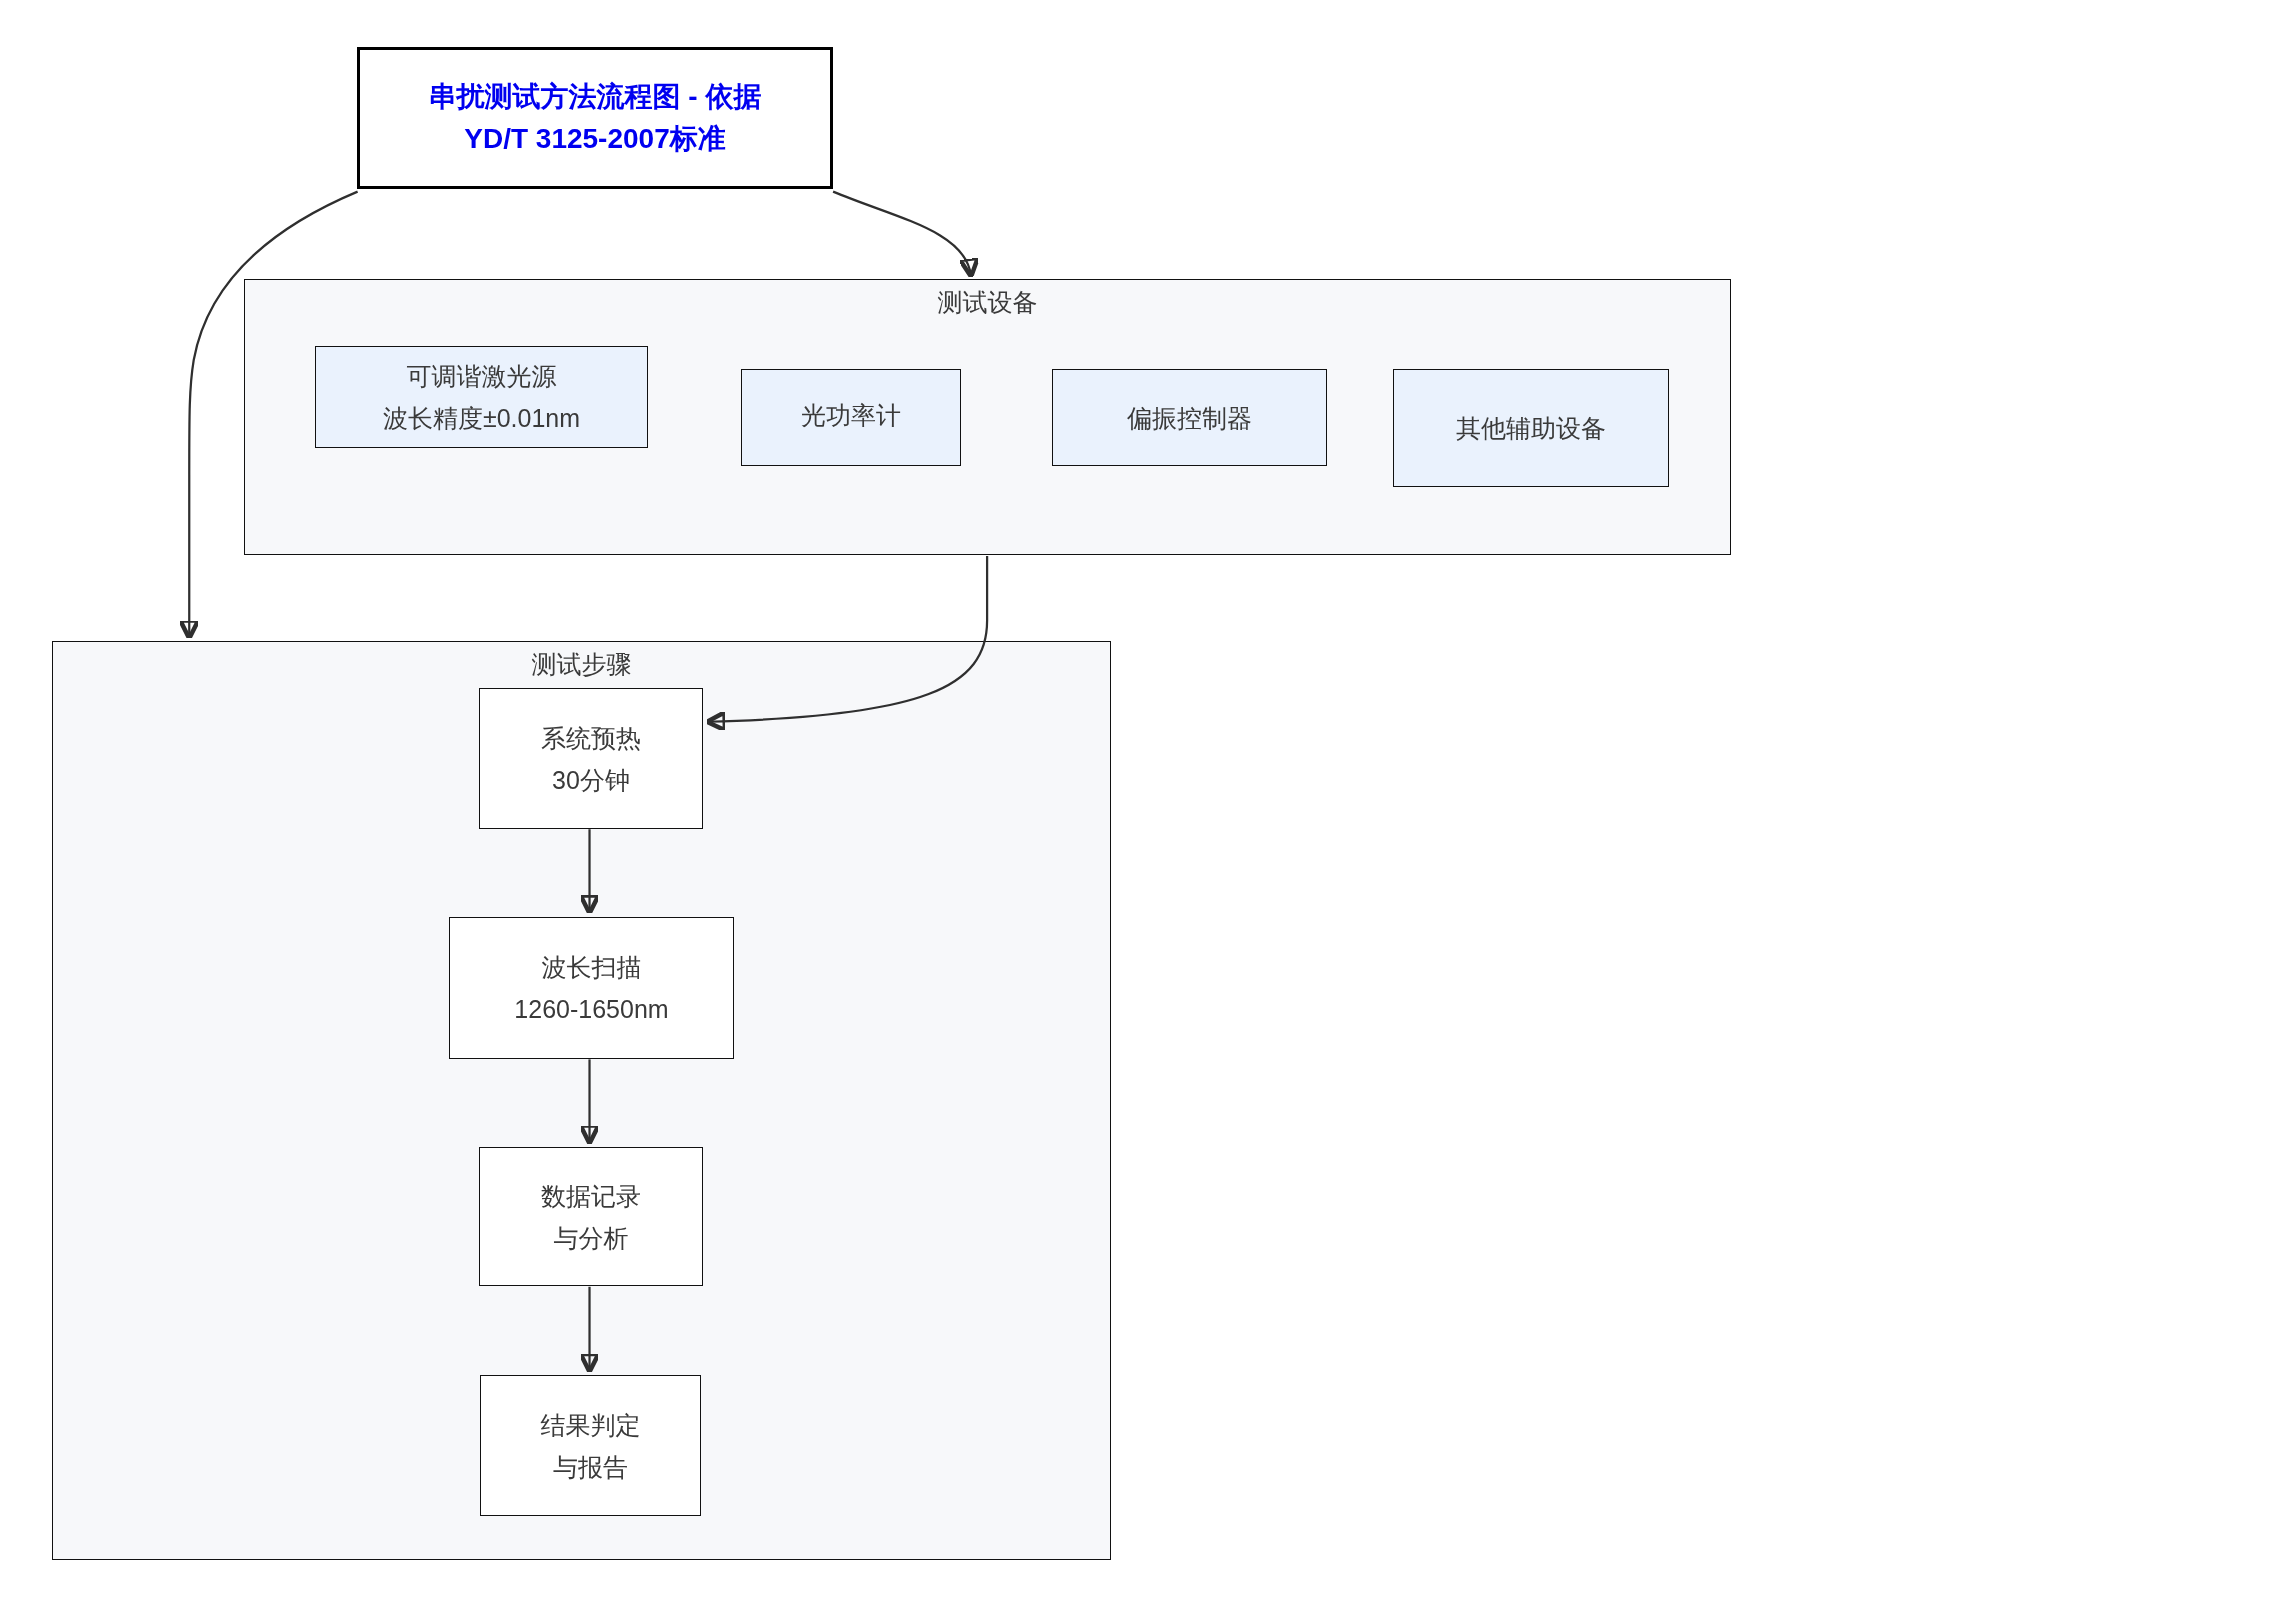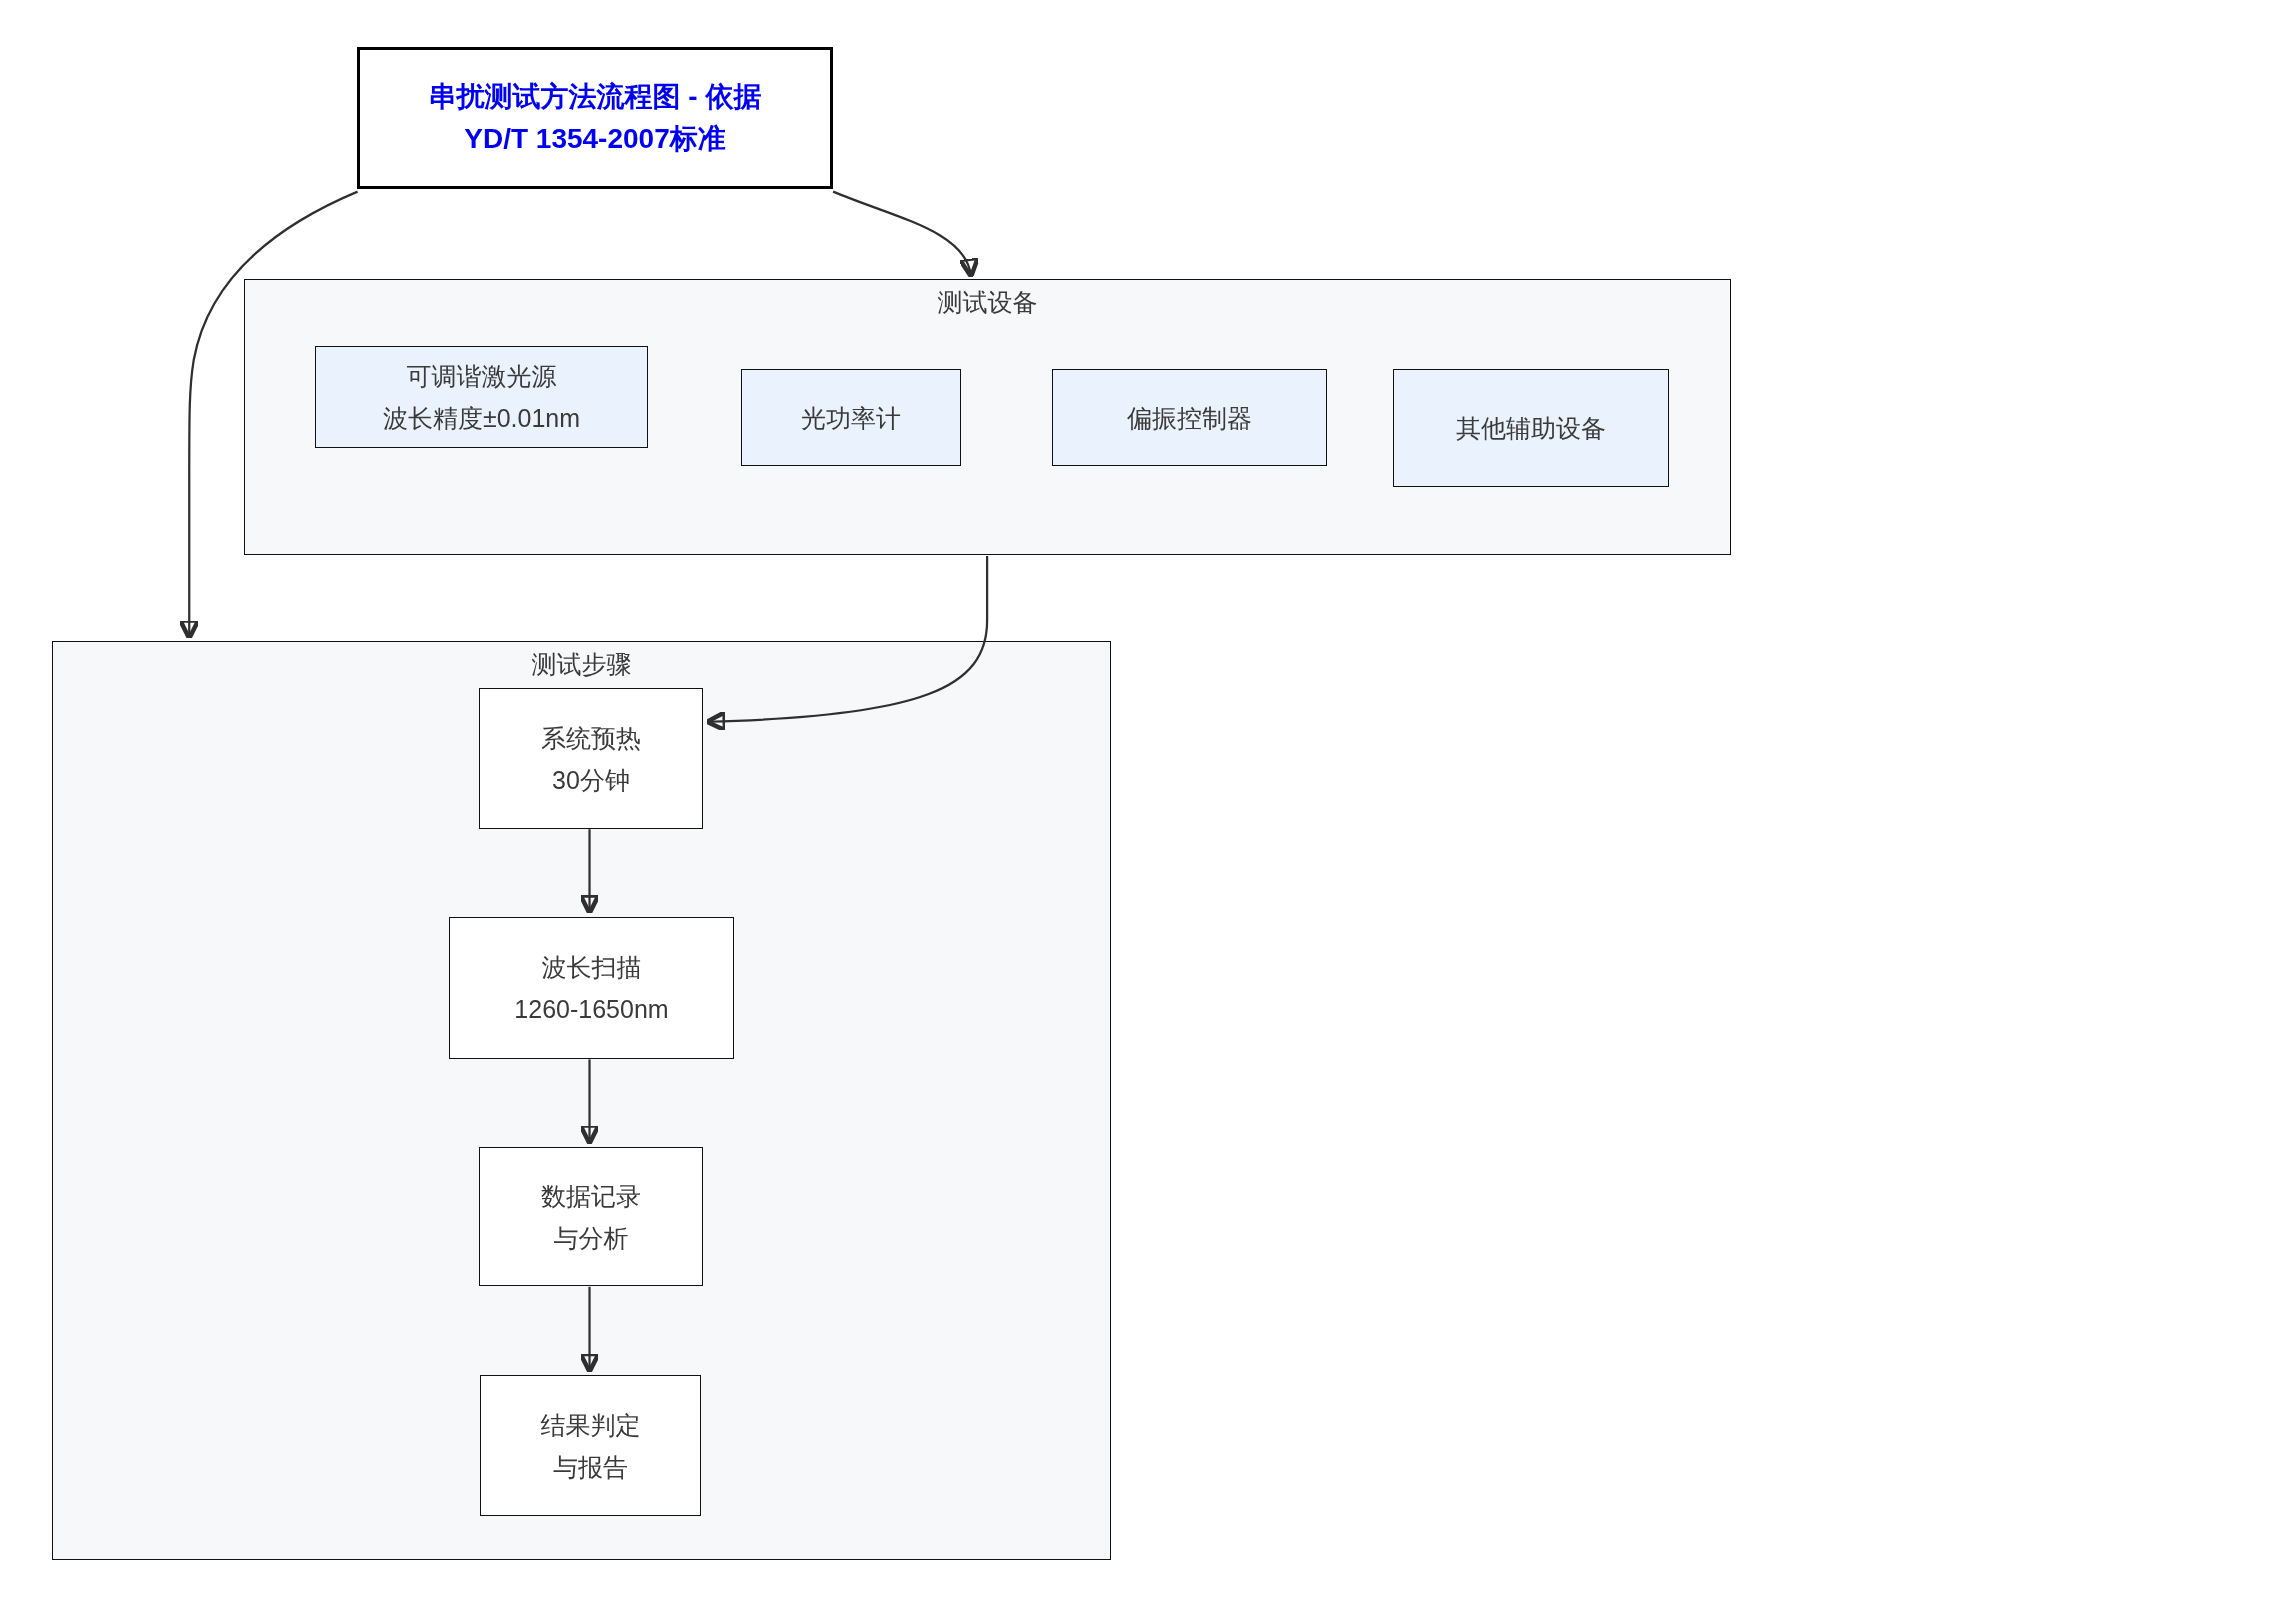--- a/index.html
+++ b/index.html
@@ -34,40 +34,40 @@
 
   .node{
     position:absolute;border:1.8px solid var(--node-border);
     display:flex;flex-direction:column;align-items:center;justify-content:center;
     font-size:25px;line-height:42px;color:var(--node-text);text-align:center;
   }
   .node-blue{background:var(--node-fill);}
   .node-white{background:#FFFFFF;}
 
   .n-laser {left:70px;  top:66px; width:333px;height:102px;}
-  .n-power {left:496px; top:89px; width:220px;height:97px;}
+  .n-power {left:496px; top:89px; width:220px;height:97px;font-family:Liberation Mono, monospace;}
   .n-polar {left:807px; top:89px; width:275px;height:97px;}
   .n-aux   {left:1148px;top:89px; width:276px;height:118px;}
 
   .n-warmup{left:426px;top:46px; width:224px;height:141px;}
   .n-scan  {left:396px;top:275px;width:285px;height:142px;}
   .n-record{left:426px;top:505px;width:224px;height:139px;}
   .n-result{left:427px;top:733px;width:221px;height:141px;}
 
   .edges{position:absolute;left:0;top:0;width:2293px;height:1619px;pointer-events:none;}
   .edges path{stroke:var(--edge-line);stroke-width:2.5;fill:none;}
 </style>
 </head>
 <body>
 
 <div class="canvas">
 
   <div class="title-box">
     <div>串扰测试方法流程图 - 依据</div>
-    <div>YD/T 1354-2007标准</div>
+    <div>YD/T 3125-2007标准</div>
   </div>
 
   <div class="group group-equipment">
     <div class="group-label">测试设备</div>
 
     <div class="node node-blue n-laser">
       <div>可调谐激光源</div>
       <div>波长精度±0.01nm</div>
     </div>
 

